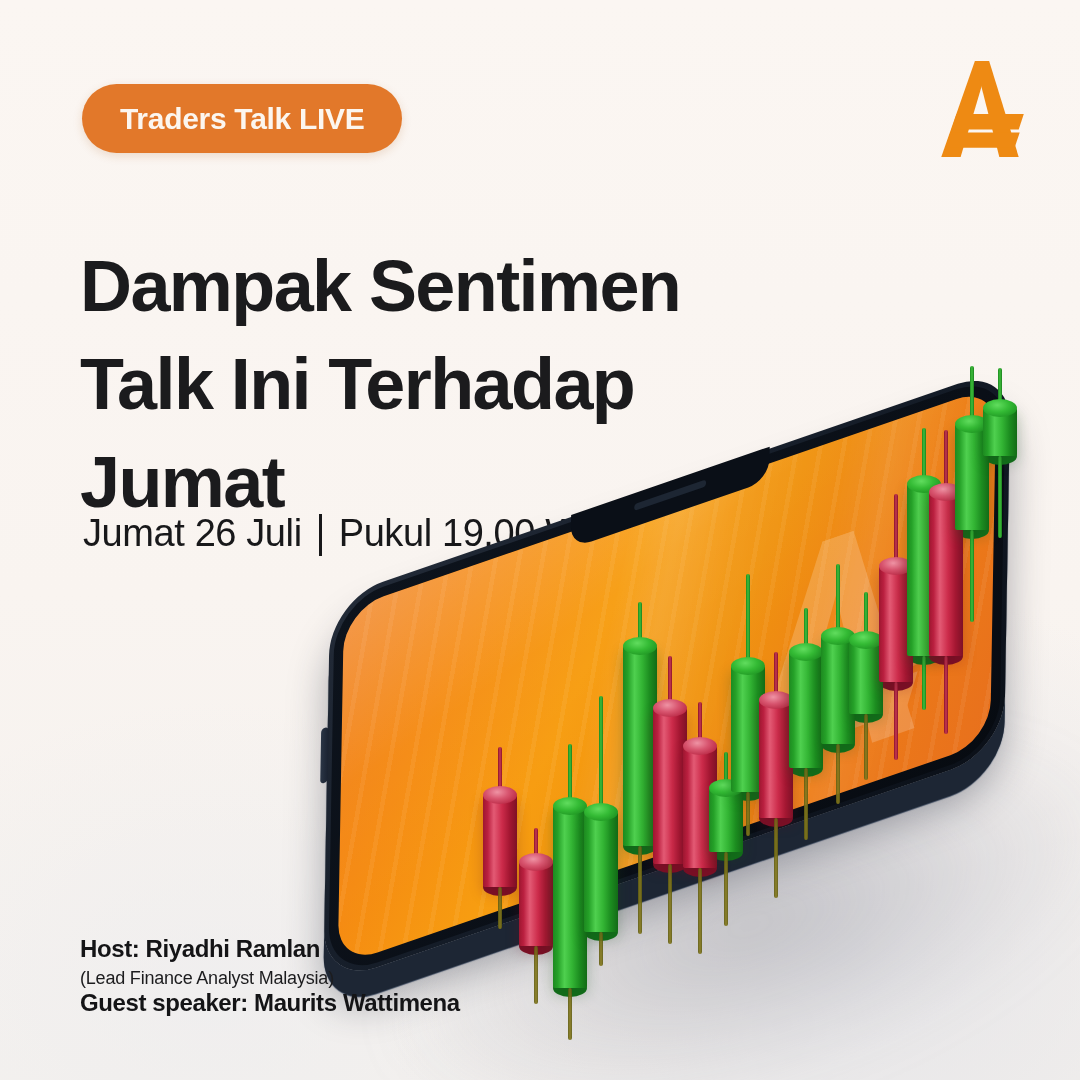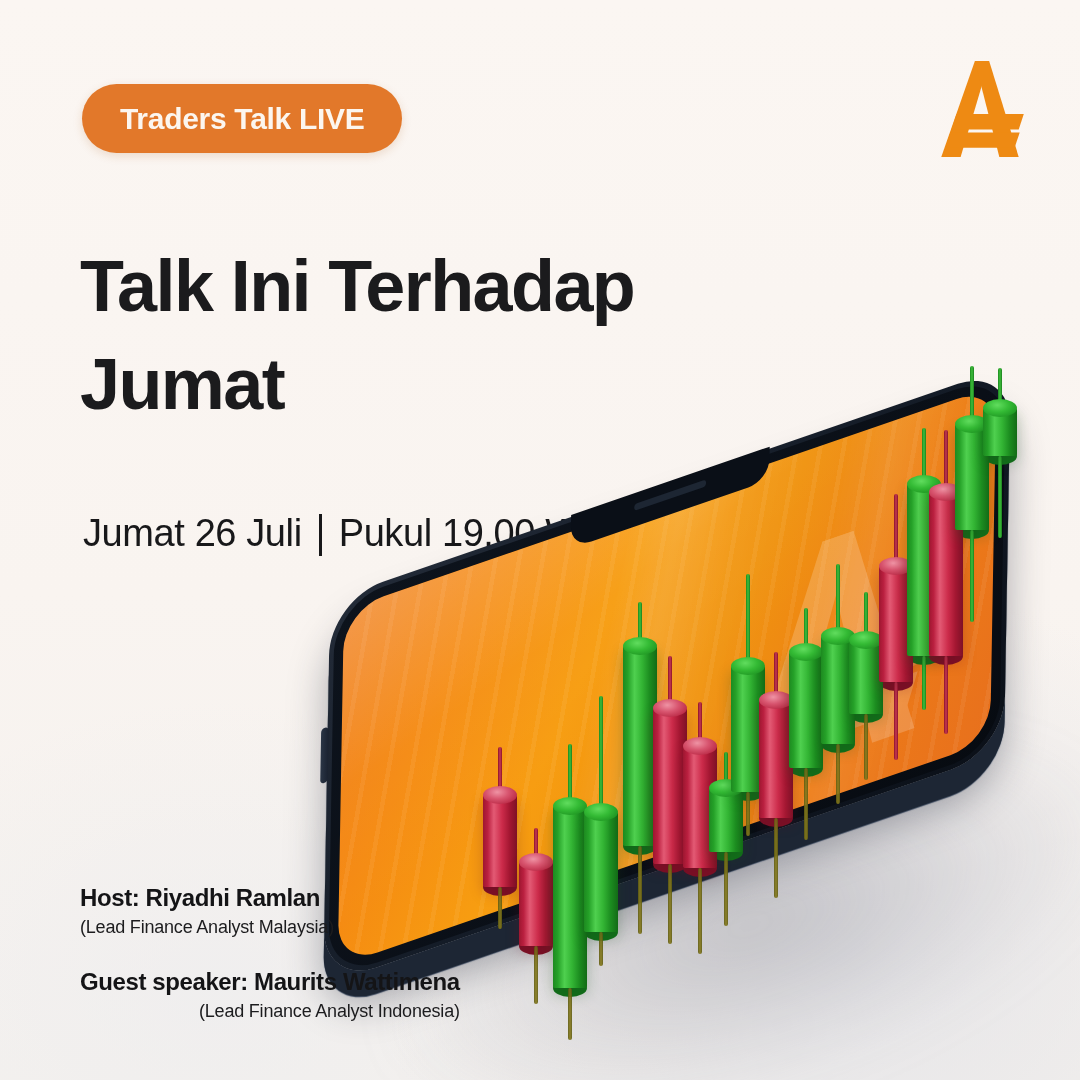--- a/index.html
+++ b/index.html
@@ -97,21 +97,21 @@
     top: 1px;
   }
 
   
   .credits {
     position: absolute;
     left: 80px;
     bottom: 58px;
     z-index: 40;
   }
-  .credit-block { margin-bottom: 30px; }
+  .credit-block { }
   .credit-block:last-child { margin-bottom: 0; text-align: right; }
   .credit-name {
     color: #141416;
     font-size: 24px;
     font-weight: bold;
     letter-spacing: -0.4px;
     white-space: nowrap;
     margin-bottom: 5px;
   }
   .credit-role {
@@ -326,20 +326,21 @@
         <polygon points="58,6 44,6 68,100 87,100"></polygon>
 
         <polygon points="26,58 92,58 87,73 21,73"></polygon>
 
         <polygon points="20,76 88,76 83,91 15,91"></polygon>
       </g>
     </svg>
   </div>
 
   <h1 class="headline">
+    <span class="hl-line">Dampak Sentimen</span>
     <span class="hl-line">Talk Ini Terhadap</span>
     <span class="hl-line">Jumat</span>
   </h1>
 
   <div class="datetime">
     <span>Jumat 26 Juli</span>
     <span class="dt-sep"></span>
     <span>Pukul 19.00 WIB</span>
   </div>
 
@@ -515,17 +516,16 @@
       </div>
     </div>
 
   <div class="credits">
     <div class="credit-block">
       <div class="credit-name">Host: Riyadhi Ramlan</div>
       <div class="credit-role">(Lead Finance Analyst Malaysia)</div>
     </div>
     <div class="credit-block">
       <div class="credit-name">Guest speaker: Maurits Wattimena</div>
-      <div class="credit-role">(Lead Finance Analyst Indonesia)</div>
     </div>
   </div>
 
 </div>
 
 </body></html>

